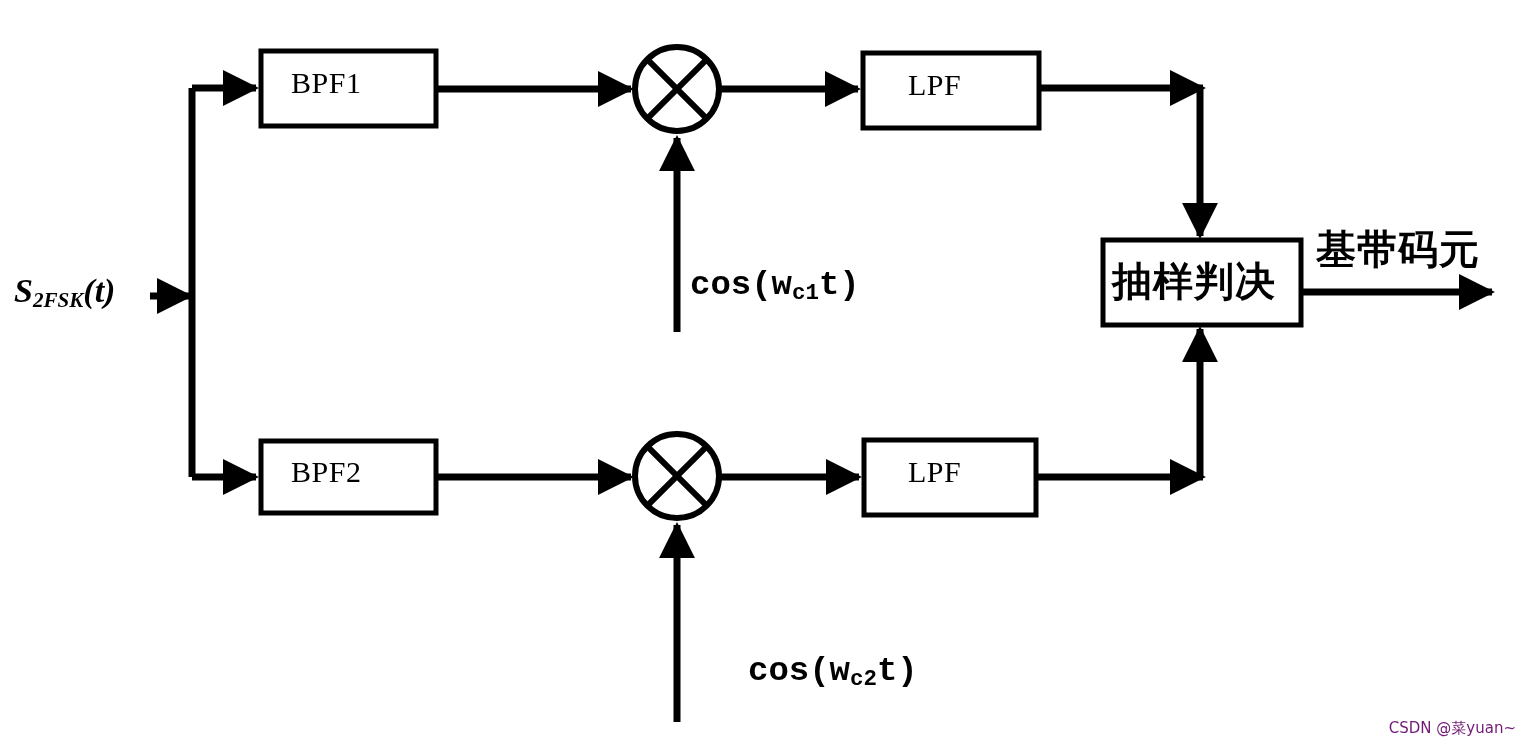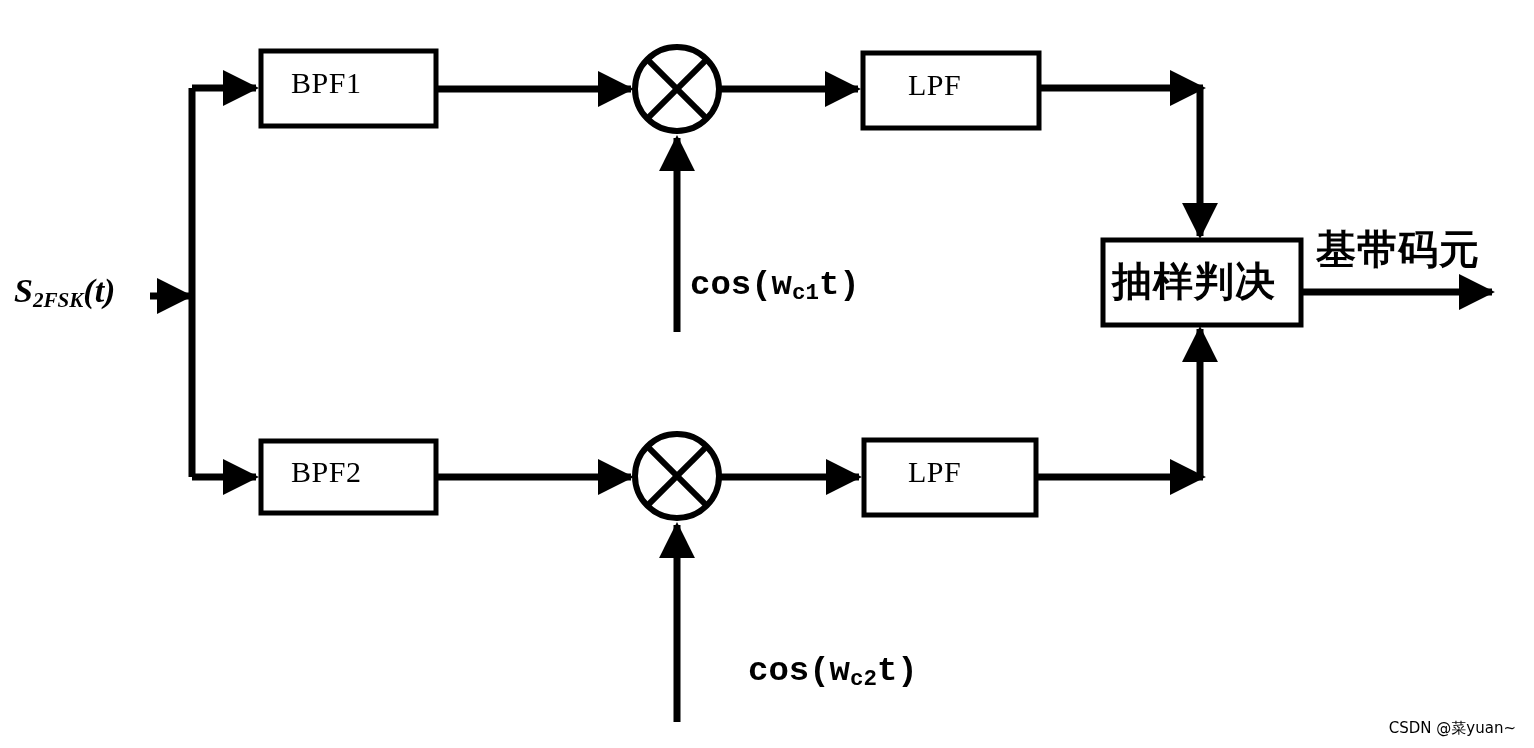--- a/index.html
+++ b/index.html
@@ -65,21 +65,21 @@
     vertical-align: baseline;
     position: relative;
     bottom: -0.22em;
   }
   .watermark {
     position: absolute;
     right: 18px;
     bottom: 10px;
     font-family: "DejaVu Sans", "Liberation Sans", sans-serif;
     font-size: 15px;
-    color: #000000;
+    color: #701a75;
     white-space: nowrap;
   }
 </style>
 </head>
 <body>
 
 <div id="canvas">
 
   <svg id="diagram-svg" viewBox="0 0 1534 748">
     <defs>

